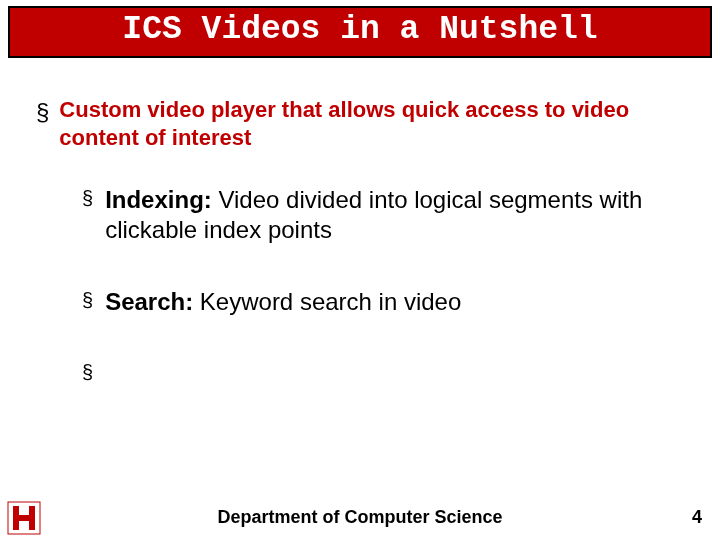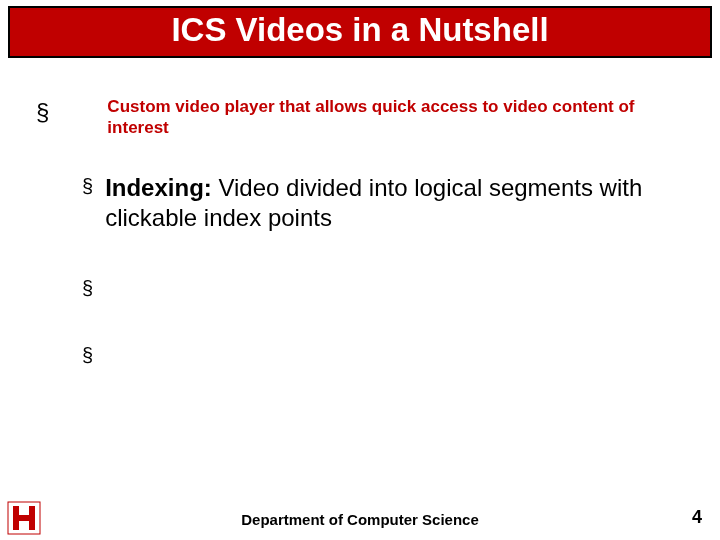--- a/index.html
+++ b/index.html
@@ -8,39 +8,40 @@
   .title-bar {
     background: #c00000;
     color: #fff;
     border: 2px solid #000;
     margin: 6px 8px 0 8px;
     padding: 4px 8px 8px 8px;
     text-align: center;
     font-weight: bold;
     font-size: 33px;
     line-height: 1.1;
+    font-family: Liberation Mono, monospace;
   }
   .content { position: absolute; top: 90px; left: 36px; right: 24px; }
   .main-bullet { display: flex; margin-bottom: 34px; }
   .main-bullet .bm { font-size: 24px; color: #000; margin-right: 10px; margin-top: 2px; }
-  .main-bullet .txt { font-size: 17px; font-weight: bold; color: #c00000; line-height: 1.25; margin-left: 48px; }
+  .main-bullet .txt { font-size: 22px; font-weight: bold; color: #c00000; line-height: 1.25; }
   .sub-list { margin-left: 46px; }
   .sub-bullet { display: flex; margin-bottom: 42px; }
   .sub-bullet .bm { font-size: 20px; color: #000; margin-right: 12px; margin-top: 2px; }
   .sub-bullet .txt { font-size: 24px; color: #000; line-height: 1.25; }
   .sub-bullet .txt .lbl { font-weight: bold; margin-top: 20px; }
   .footer {
     position: absolute; bottom: 6px; left: 0; right: 0;
     height: 44px; display: flex; align-items: center;
   }
   .logo { width: 36px; height: 36px; margin-left: 6px; position: relative; }
   .logo svg { width: 36px; height: 36px; }
   .dept {
     position: absolute; left: 0; right: 0; bottom: 12px;
-    text-align: center; font-weight: bold; font-size: 15px; color: #000;
+    text-align: center; font-weight: bold; font-size: 18px; color: #000;
   }
   .pgnum {
     position: absolute; right: 18px; bottom: 12px;
     font-weight: bold; font-size: 18px; color: #000;
   }
 </style>
 </head>
 <body>
 
 <div class="slide">
@@ -55,20 +56,23 @@
 
     <div class="sub-list">
       <div class="sub-bullet">
         <div class="bm">§</div>
         <div class="txt">
           <span class="lbl">Indexing:</span><span> Video divided into logical segments with clickable index points</span>
         </div>
       </div>
       <div class="sub-bullet">
         <div class="bm">§</div>
+        <div class="txt">
+          <span class="lbl">Search:</span><span> Keyword search in video</span>
+        </div>
       </div>
       <div class="sub-bullet">
         <div class="bm">§</div>
       </div>
     </div>
   </div>
 
   <div class="footer">
     <div class="logo">
       <svg viewBox="0 0 36 36">

